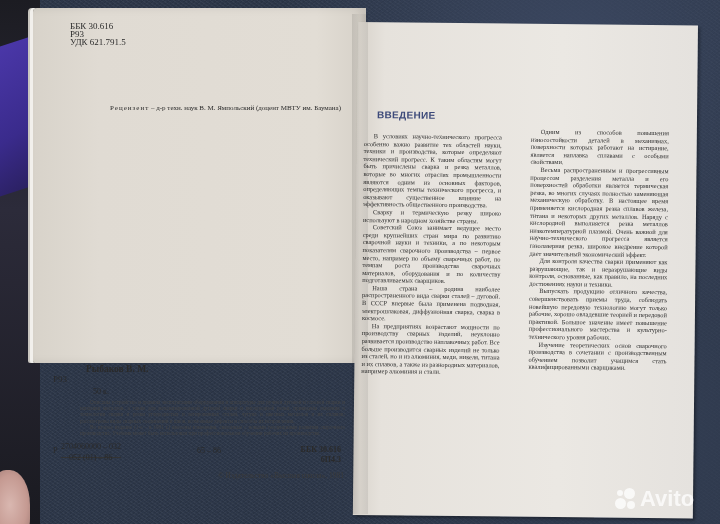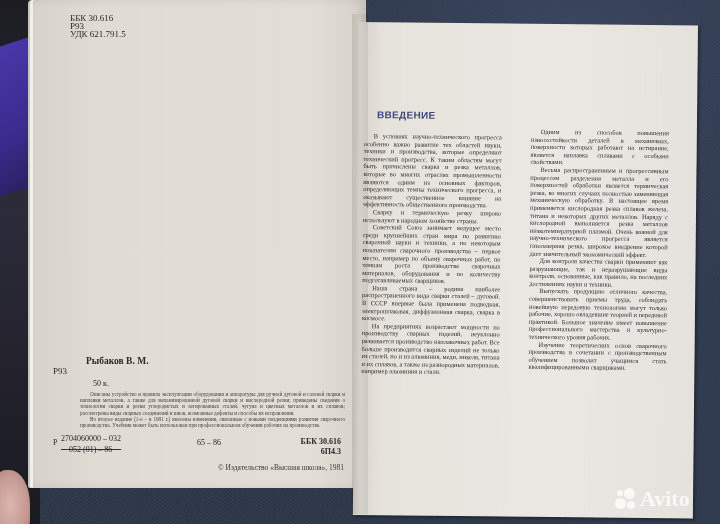--- a/index.html
+++ b/index.html
@@ -27,21 +27,21 @@
     background: linear-gradient(180deg, #1c1c22 0%, #2c2b3a 40%, #1a1a20 100%);
   }
   .bg-hand {
     position: absolute; left: -10px; top: 470px; width: 40px; height: 70px;
     background: radial-gradient(ellipse at 50% 50%, #d9b7b0 0%, #c59a92 60%, #9a7670 100%);
     border-radius: 40% 50% 30% 40%;
   }
 
   
   .page-left {
-    position: absolute; left: 33px; top: 0; width: 333px; height: 488px;
+    position: absolute; left: 33px; top: 8px; width: 333px; height: 355px;
     background: linear-gradient(90deg, #d8d3ca 0%, #e0dbd3 20%, #e2ddd5 85%, #d6d1c8 100%);
     border-radius: 4px 0 0 2px;
     box-shadow: -3px 0 0 #f2f0ec, -5px 0 0 #c9c6c0, inset -6px 0 10px rgba(0,0,0,0.08);
     color: #2a2a2a;
   }
   
   .page-right {
     position: absolute; left: 358px; top: 22px; width: 340px; height: 493px;
     background: linear-gradient(90deg, #d7d2ca 0%, #e6e2dc 8%, #ebe8e3 60%, #e5e2de 100%);
     transform: rotate(0.6deg);
@@ -85,21 +85,21 @@
     font-family: "Liberation Sans", "DejaVu Sans", sans-serif;
     font-weight: bold; font-size: 10px; letter-spacing: 0.3px; color: #3d4a7a; margin-top: 30px;
   }
   .col { position: absolute; top: 110px; width: 138px; font-size: 6.4px; line-height: 7.6px; text-align: justify; }
   .col p { margin: 0; text-indent: 10px; }
   .col-1 { left: 7px; }
   .col-2 { left: 174px; top: 104px; }
 
   .watermark {
     position: absolute; left: 615px; top: 486px;
-    font-family: Liberation Serif, serif; font-weight: bold;
+    font-family: Liberation Sans, sans-serif; font-weight: bold;
     font-size: 22px; color: rgba(255,255,255,0.75); display: flex; align-items: center; gap: 3px;
     z-index: 5;
   }
   .watermark .dots { position: relative; width: 22px; height: 22px; }
   .watermark .dots span { position: absolute; border-radius: 50%; background: rgba(255,255,255,0.75); }
 </style>
 </head>
 <body>
 
 <div class="bg-fabric"></div>
@@ -107,20 +107,23 @@
 <div class="bg-purple"></div>
 <div class="bg-hand"></div>
 
 <div class="page-left">
   <div class="bbk-block">
     <div>ББК 30.616</div>
     <div>Р93</div>
     <div>УДК 621.791.5</div>
   </div>
 
+  <div class="reviewer">
+    <span class="spaced">Рецензент</span><span> – д-р техн. наук В. М. Ямпольский (доцент МВТУ им. Баумана)</span>
+  </div>
 
   <div class="catalog">
     <div class="author">Рыбаков В. М.</div>
     <div class="row">
       <div class="code">Р93</div>
     </div>
     <div class="price">50 к.</div>
     <div class="abstract">
       <p>Описаны устройство и правила эксплуатации оборудования и аппаратуры для ручной дуговой и газовой сварки и наплавки металлов, а также для механизированной дуговой сварки и кислородной резки; приведены сведения о технологии сварки и резки углеродистых и легированных сталей, чугуна и цветных металлов и их сплавов; рассмотрены виды сварных соединений и швов, возможные дефекты и способы их исправления.</p>
       <p>Во второе издание (1-е – в 1981 г.) внесены изменения, связанные с новыми тенденциями развития сварочного производства. Учебник может быть использован при профессиональном обучении рабочих на производстве.</p>

